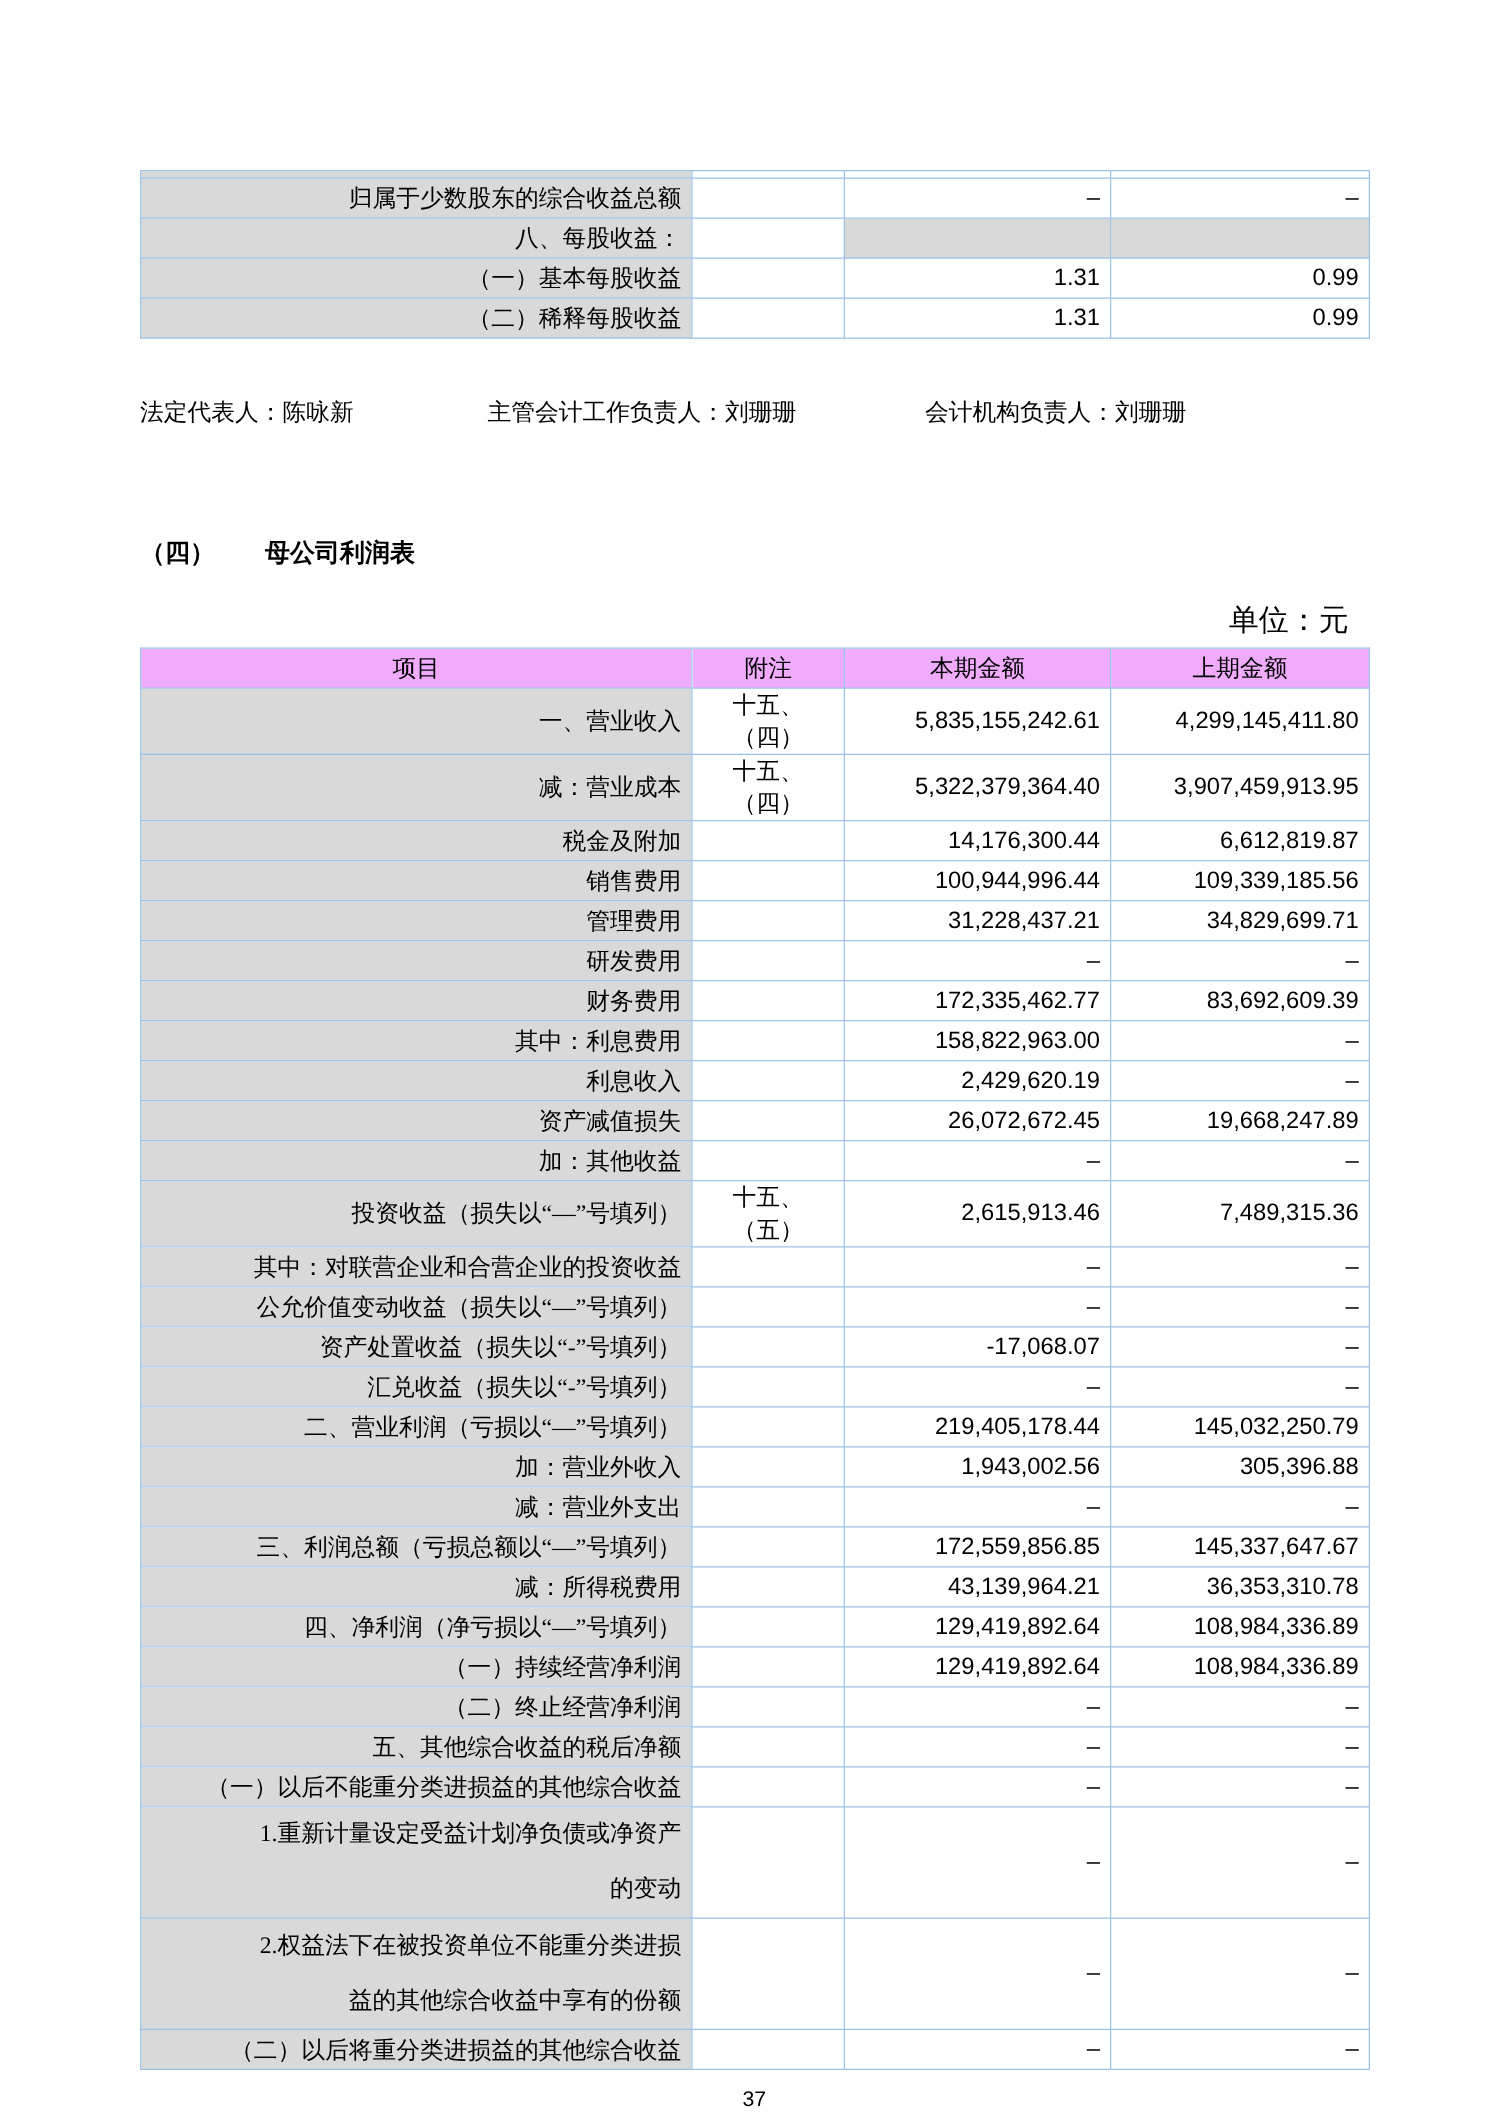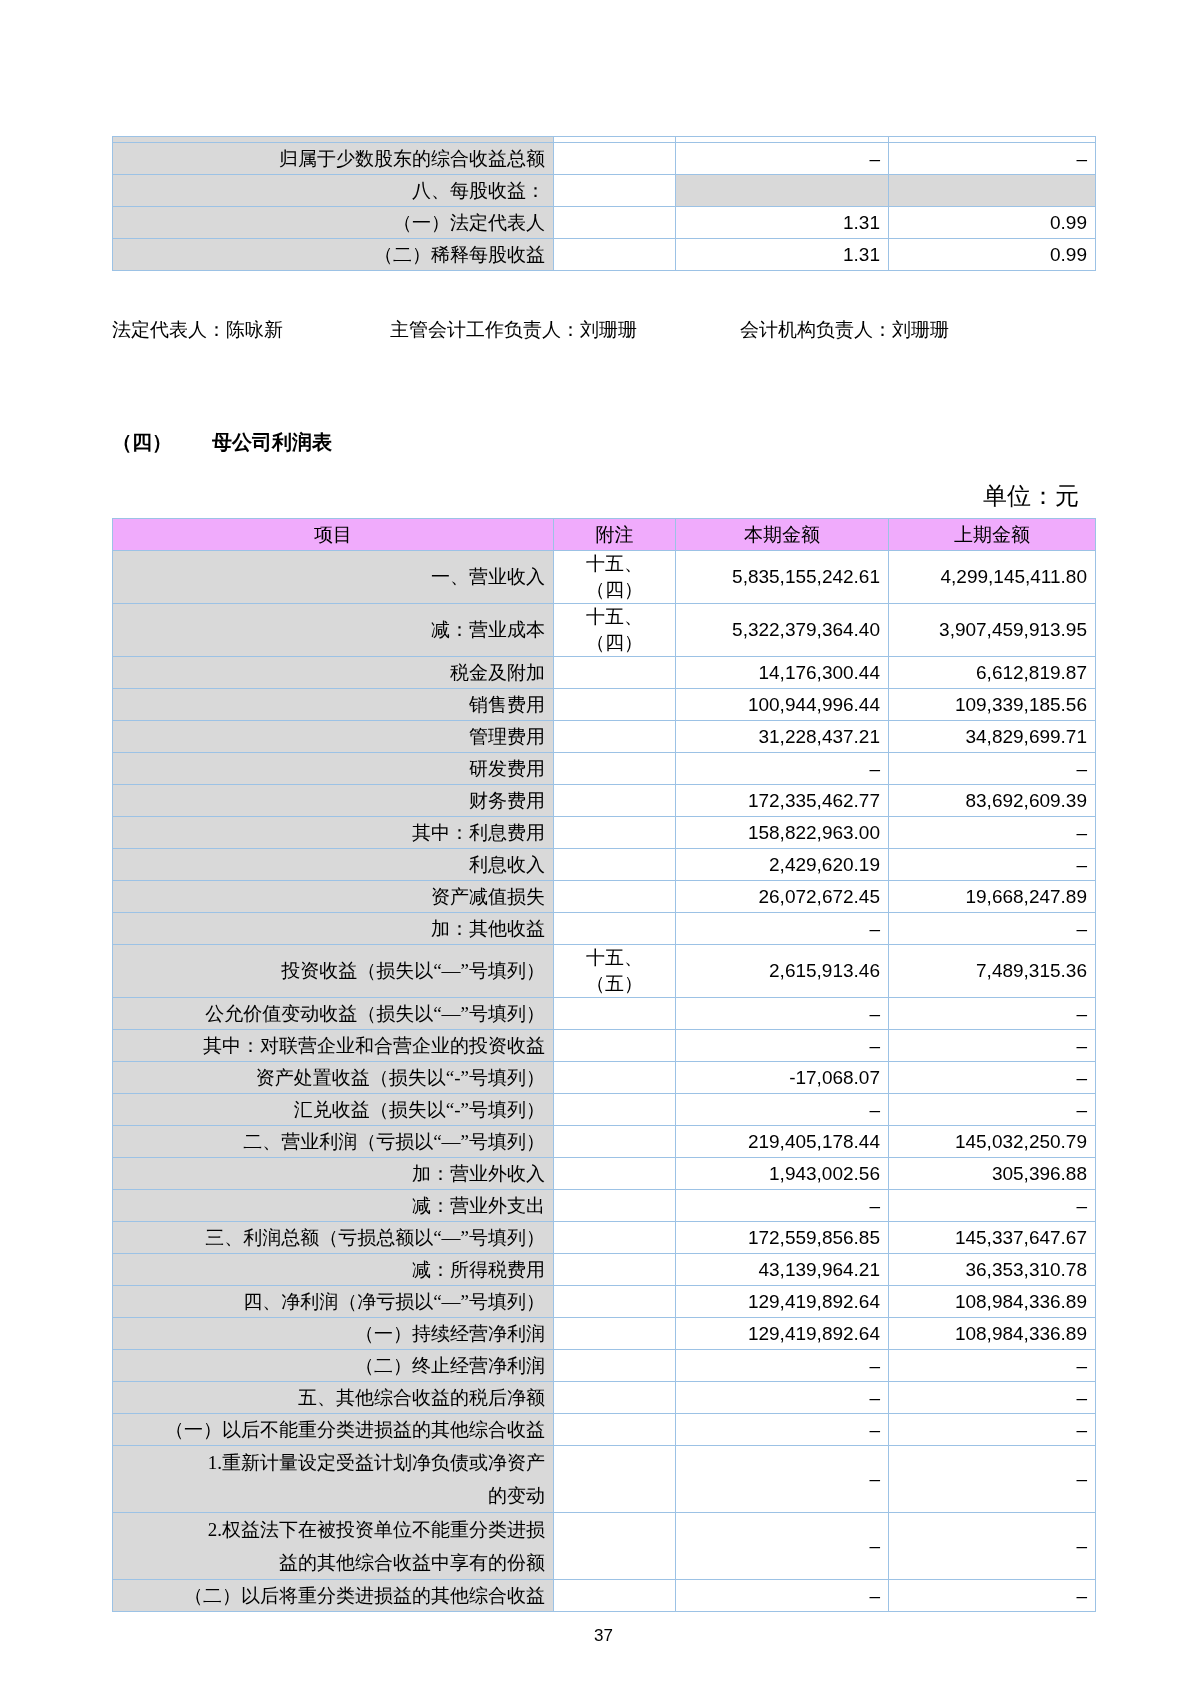--- a/index.html
+++ b/index.html
@@ -18,21 +18,21 @@
   td.note{text-align:center;background:#fff;}
   td.num{
     text-align:right;background:#fff;padding-right:12px;
     font-family:"Liberation Sans","DejaVu Sans",sans-serif;font-size:18px;
   }
   td.num.gray{background:#d9d9d9;}
   td.bold{font-weight:bold;font-size:20px;}
   td.ind-s{padding-left:20px;}
   td.ind-1{padding-left:46px;}
   td.ind-2{padding-left:112px;}
-  td.ind-p{padding-left:8px;text-indent:16px;line-height:33px;padding-top:3px;padding-bottom:3px;}
+  td.ind-p{padding-left:8px;text-indent:16px;line-height:44px;padding-top:3px;padding-bottom:3px;}
   tr.stub td{height:6px;padding:0;}
   .signature-line{position:relative;height:26px;margin-top:46px;font-size:19px;}
   .signature-line span{position:absolute;top:0;white-space:nowrap;}
   .sig-1{left:0;}
   .sig-2{left:278px;}
   .sig-3{left:628px;}
   .section-heading{margin-top:86px;font-size:20px;font-weight:bold;}
   .section-heading .idx{display:inline-block;margin-right:40px;}
   .unit-label{margin-top:24px;margin-bottom:6px;text-align:right;padding-right:16px;font-size:24px;}
   .page-number{margin-top:14px;text-align:center;font-size:17px;font-family:"Liberation Sans","DejaVu Sans",sans-serif;}
@@ -62,21 +62,21 @@
           <td class="num">–</td>
           <td class="num">–</td>
         </tr>
         <tr>
           <td class="lbl bold">八、每股收益：</td>
           <td class="note"></td>
           <td class="num gray"></td>
           <td class="num gray"></td>
         </tr>
         <tr>
-          <td class="lbl ind-s">（一）法定代表人</td>
+          <td class="lbl ind-s">（一）基本每股收益</td>
           <td class="note"></td>
           <td class="num">1.31</td>
           <td class="num">0.99</td>
         </tr>
         <tr>
           <td class="lbl ind-s">（二）稀释每股收益</td>
           <td class="note"></td>
           <td class="num">1.31</td>
           <td class="num">0.99</td>
         </tr>
@@ -177,27 +177,27 @@
           <td class="num">–</td>
           <td class="num">–</td>
         </tr>
         <tr>
           <td class="lbl ind-1">投资收益（损失以“—”号填列）</td>
           <td class="note">十五、（五）</td>
           <td class="num">2,615,913.46</td>
           <td class="num">7,489,315.36</td>
         </tr>
         <tr>
+          <td class="lbl ind-1">其中：对联营企业和合营企业的投资收益</td>
+          <td class="note"></td>
+          <td class="num">–</td>
+          <td class="num">–</td>
+        </tr>
+        <tr>
           <td class="lbl ind-1">公允价值变动收益（损失以“—”号填列）</td>
-          <td class="note"></td>
-          <td class="num">–</td>
-          <td class="num">–</td>
-        </tr>
-        <tr>
-          <td class="lbl ind-1">其中：对联营企业和合营企业的投资收益</td>
           <td class="note"></td>
           <td class="num">–</td>
           <td class="num">–</td>
         </tr>
         <tr>
           <td class="lbl ind-1">资产处置收益（损失以“-”号填列）</td>
           <td class="note"></td>
           <td class="num">-17,068.07</td>
           <td class="num">–</td>
         </tr>

